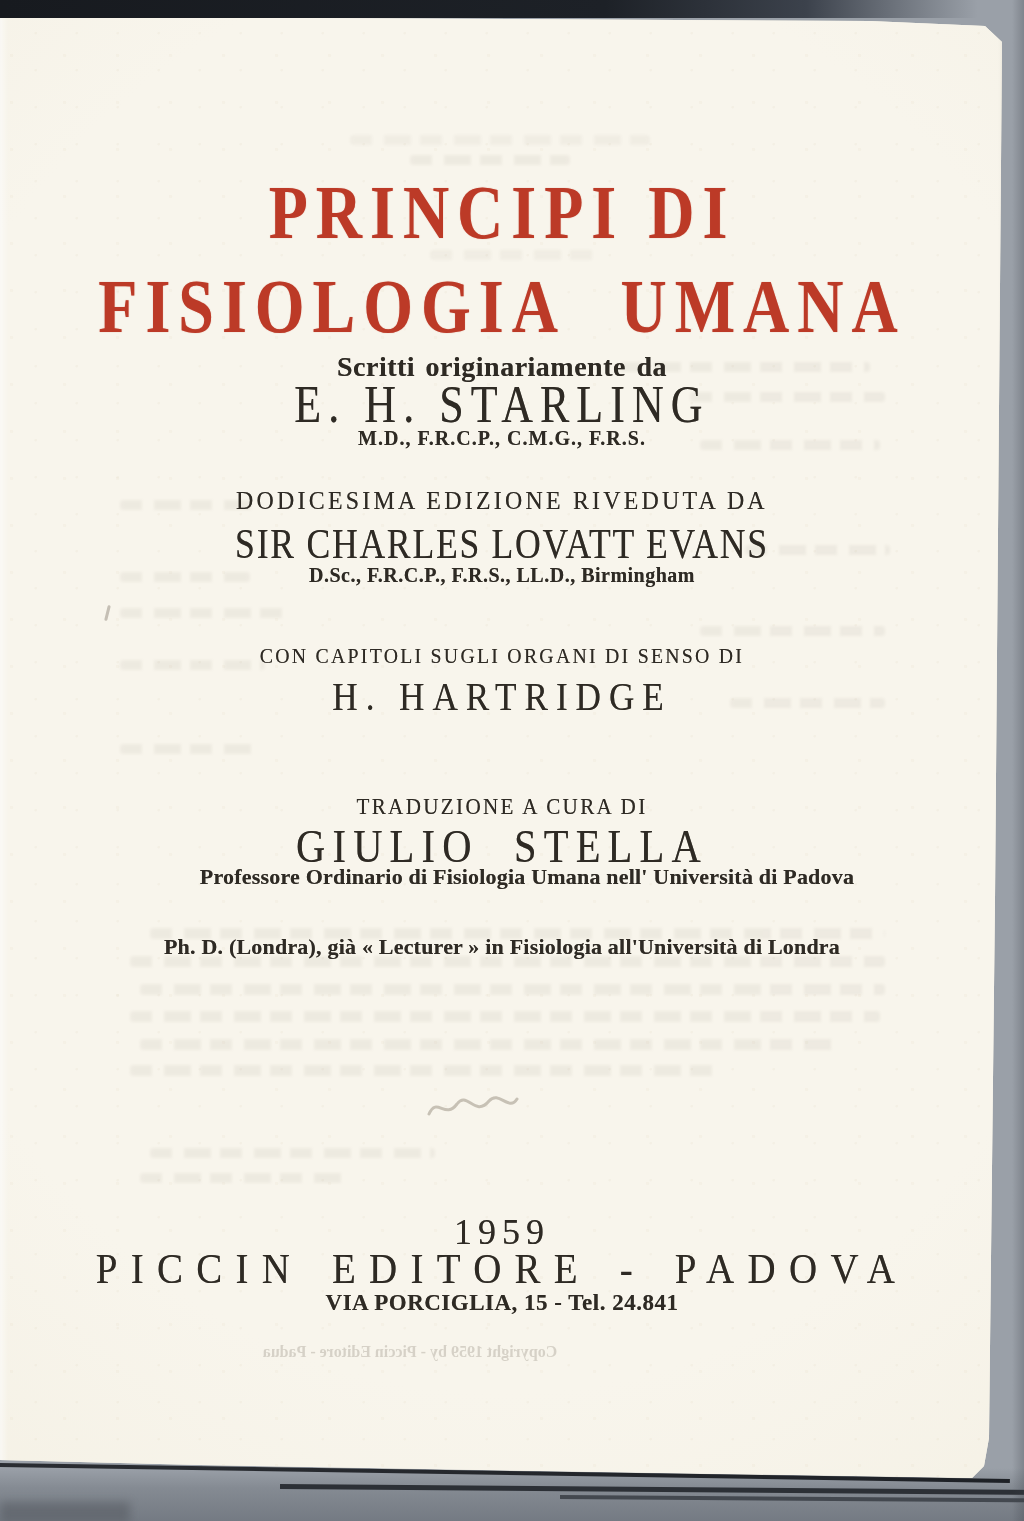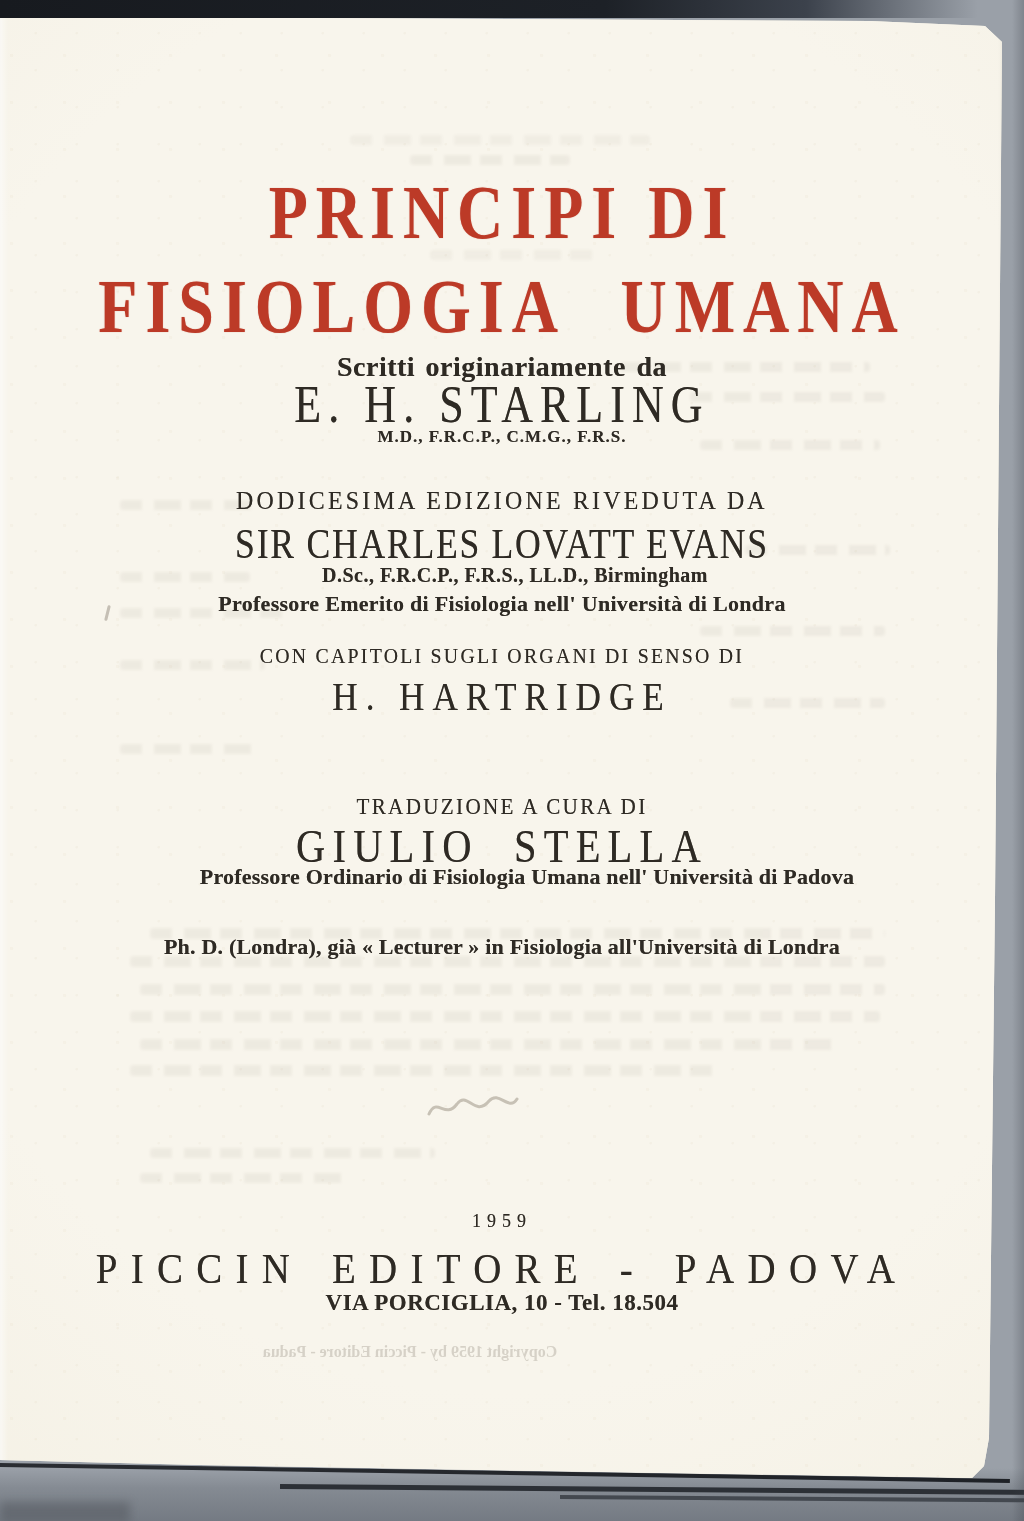--- a/index.html
+++ b/index.html
@@ -54,34 +54,34 @@
     color:var(--ink);white-space:nowrap;z-index:3;
     text-shadow:0 0 0.6px rgba(46,40,32,0.55);
   }
   .title{font-size:64px;font-weight:700;letter-spacing:8px;color:var(--title-red);
     transform:scale(1,1.18);transform-origin:50% 0;
     text-shadow:0 0 1px rgba(188,58,39,0.45);}
   #t-title1{top:170px;}
   #t-title2{top:264px;word-spacing:34px;}
   #t-scritti{top:351px;font-size:28px;font-weight:700;letter-spacing:.5px;word-spacing:3px;}
   #t-starling{top:374px;font-size:50px;letter-spacing:8px;transform:scale(.88,1.04);transform-origin:50% 0;}
-  #t-starling-cred{top:427px;font-size:17px;font-weight:700;letter-spacing:1px;}
+  #t-starling-cred{top:427px;font-size:20px;font-weight:700;letter-spacing:1px;}
   #t-dodicesima{top:486px;font-size:26px;letter-spacing:3.5px;transform:scale(.92,1);transform-origin:50% 0;}
   #t-evans{top:519px;font-size:42px;letter-spacing:2px;transform:scale(.85,1.02);transform-origin:50% 0;}
-  #t-evans-cred{top:564px;font-size:20px;font-weight:700;letter-spacing:.5px;padding-left:13px;}
+  #t-evans-cred{top:564px;font-size:20px;font-weight:700;letter-spacing:.5px;}
   #t-evans-aff{top:591px;font-size:22px;font-weight:700;letter-spacing:.3px;}
   #t-concapitoli{top:643px;font-size:22px;letter-spacing:2.5px;transform:scale(.9,1);transform-origin:50% 0;}
   #t-hartridge{top:672px;font-size:40px;letter-spacing:9px;transform:scale(.88,1.02);transform-origin:50% 0;}
   #t-hart-cred{top:711px;font-size:16px;font-weight:700;letter-spacing:1px;}
   #t-hart-aff{top:733px;font-size:22px;font-weight:700;letter-spacing:.3px;}
   #t-traduzione{top:794px;font-size:23px;letter-spacing:2.5px;transform:scale(.92,1);transform-origin:50% 0;}
   #t-giulio{top:820px;font-size:45px;letter-spacing:8px;word-spacing:20px;transform:scale(.9,1.03);transform-origin:50% 0;}
   #t-stella-aff1{top:864px;font-size:22px;font-weight:700;letter-spacing:.2px;padding-left:25px;}
   #t-stella-aff2{top:890px;font-size:22px;font-weight:700;letter-spacing:.2px;margin-top:44px;}
-  #t-year{top:1211px;font-size:18px;letter-spacing:6px;}
+  #t-year{top:1211px;font-size:36px;letter-spacing:6px;}
   #t-piccin{top:1243px;font-size:41px;letter-spacing:14px;word-spacing:6px;transform:scale(.95,1.05);transform-origin:50% 0;}
   #t-via{top:1290px;font-size:23px;font-weight:700;letter-spacing:.5px;}
   
   .sm{
     position:absolute;height:10px;border-radius:4px;opacity:.07;filter:blur(1.6px);z-index:1;
     background:repeating-linear-gradient(90deg,#6f6655 0 22px,rgba(0,0,0,0) 22px 34px,#6f6655 34px 61px,rgba(0,0,0,0) 61px 70px);
   }
   #t-copyright{
     position:absolute;left:210px;top:1343px;width:400px;text-align:center;
     font-size:16px;font-weight:700;color:#8a8275;opacity:.3;
@@ -135,33 +135,32 @@
     <h1 class="t title" id="t-title1" style="margin:0;">PRINCIPI DI</h1>
     <h1 class="t title" id="t-title2" style="margin:0;">FISIOLOGIA UMANA</h1>
 
     <div class="t" id="t-scritti">Scritti originariamente da</div>
     <div class="t" id="t-starling">E. H. STARLING</div>
     <div class="t" id="t-starling-cred">M.D., F.R.C.P., C.M.G., F.R.S.</div>
 
     <div class="t" id="t-dodicesima">DODICESIMA EDIZIONE RIVEDUTA DA</div>
     <div class="t" id="t-evans">SIR CHARLES LOVATT EVANS</div>
     <div class="t" id="t-evans-cred">D.Sc., F.R.C.P., F.R.S., LL.D., Birmingham</div>
-    <div class="t" id="t-evans-aff">Professore Emerito di Fisiologia nell' Università di Londra</div>
 
     <div class="t" id="t-concapitoli">CON CAPITOLI SUGLI ORGANI DI SENSO DI</div>
     <div class="t" id="t-hartridge">H. HARTRIDGE</div>
 
     <div class="t" id="t-traduzione">TRADUZIONE A CURA DI</div>
     <div class="t" id="t-giulio">GIULIO STELLA</div>
     <div class="t" id="t-stella-aff1">Professore Ordinario di Fisiologia Umana nell' Università di Padova</div>
     <div class="t" id="t-stella-aff2">Ph. D. (Londra), già « Lecturer » in Fisiologia all'Università di Londra</div>
 
     <div class="t" id="t-year">1959</div>
     <div class="t" id="t-piccin">PICCIN EDITORE - PADOVA</div>
-    <div class="t" id="t-via">VIA PORCIGLIA, 10 - Tel. 18.504</div>
+    <div class="t" id="t-via">VIA PORCIGLIA, 15 - Tel. 24.841</div>
   </section>
 
   <div class="top-strip"></div>
   <div class="stack-line l1"></div>
   <div class="stack-line l2"></div>
   <div class="stack-line l3"></div>
   <div class="corner-smudge"></div>
   <div class="right-shade"></div>
 
 </main>

